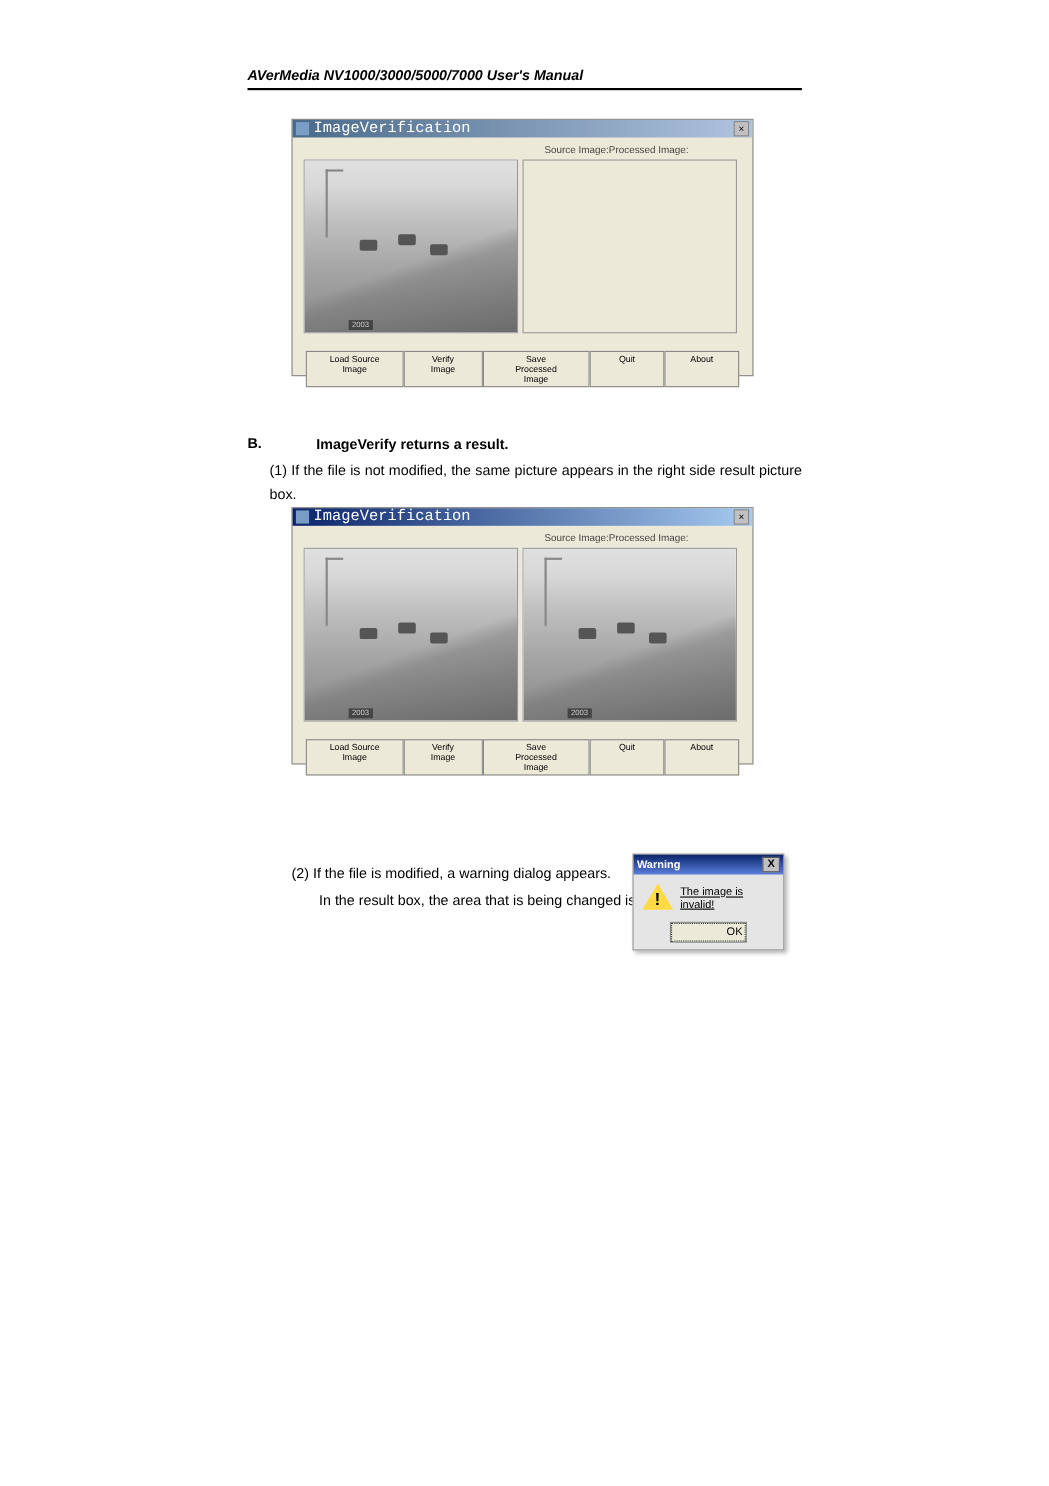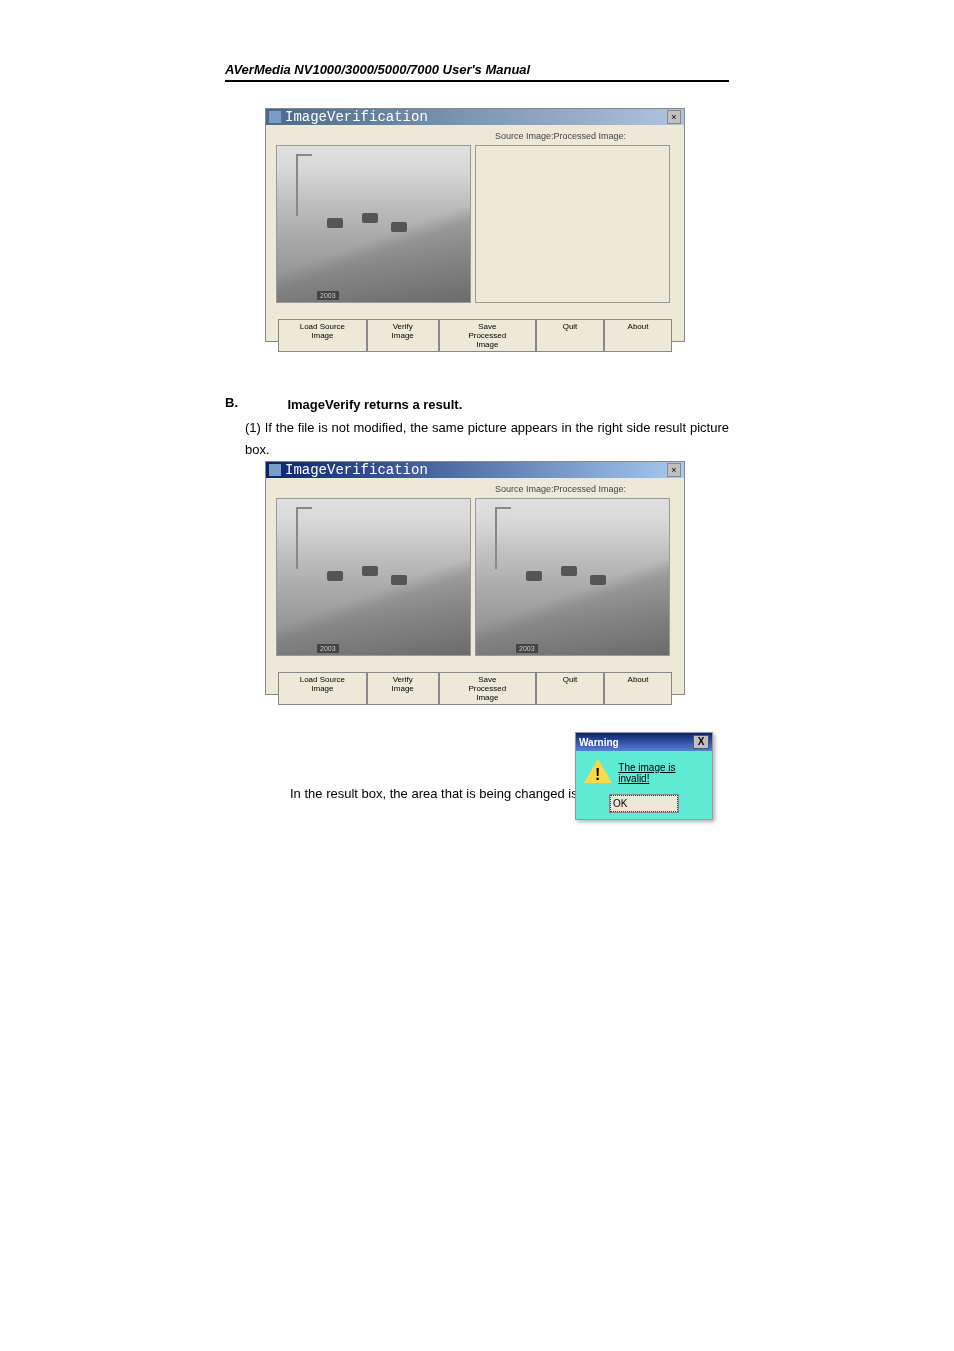--- a/index.html
+++ b/index.html
@@ -38,30 +38,30 @@
     .b-label { font-size: 13px; font-weight: bold; display: inline-block; width: 38px; vertical-align: top; }
     .b-title { font-size: 13px; font-weight: bold; margin-left: 20px; }
     .b-text { font-size: 13px; margin-left: 20px; text-align: justify; margin-top: 4px; line-height: 1.7; }
     
     .screenshot2 { position: absolute; left: 265px; top: 461px; width: 420px; height: 234px; border: 1px solid #888; background: #ece9d8; }
     
     .section-2 { position: absolute; left: 265px; top: 782px; width: 390px; }
     .s2-text { font-size: 13px; text-align: justify; line-height: 1.9; }
     .s2-indent { margin-left: 25px; }
     
-    .warning-dialog { position: absolute; left: 575px; top: 732px; width: 138px; height: 88px; border: 1px solid #999; background: #5eead4; box-shadow: 2px 2px 4px rgba(0,0,0,0.3); }
+    .warning-dialog { position: absolute; left: 575px; top: 776px; width: 138px; height: 88px; border: 1px solid #999; background: #e5e5e5; box-shadow: 2px 2px 4px rgba(0,0,0,0.3); }
     .warn-titlebar { height: 18px; background: linear-gradient(to bottom, #0a246a, #5a7edc); display: flex; align-items: center; padding: 0 3px; }
     .warn-title { font-size: 10px; font-weight: bold; color: #fff; flex: 1; }
     .warn-close { width: 16px; height: 14px; background: #c0c0c0; border: 1px solid #555; font-size: 10px; font-weight: bold; text-align: center; line-height: 12px; }
     .warn-body { display: flex; align-items: center; padding: 8px; }
     .warn-icon { width: 28px; height: 28px; position: relative; margin-right: 8px; }
     .triangle { width: 0; height: 0; border-left: 14px solid transparent; border-right: 14px solid transparent; border-bottom: 24px solid #ffda44; position: absolute; }
     .triangle-inner { position: absolute; left: 11px; top: 7px; font-size: 16px; font-weight: bold; color: #000; }
     .warn-text { font-size: 10px; text-decoration: underline; }
-    .warn-ok { display: block; margin: 0 auto 6px; width: 68px; padding: 2px; font-size: 10px; background: #ece9d8; border: 1px dotted #333; outline: 1px solid #888; text-align: left; }
+    .warn-ok { display: block; margin: 0 auto 6px; width: 68px; padding: 2px; font-size: 10px; background: #ece9d8; border: 1px dotted #333; outline: 1px solid #888; text-align: right; }
     
     .titlebar-blue { background: linear-gradient(to right, #0a246a, #a6caf0); }
   </style>
 </head>
 <body>
 
 <div class="header">
   <span class="header-text">AVerMedia NV1000/3000/5000/7000 User's Manual</span>
 </div>
 
@@ -148,20 +148,21 @@
       <div class="win-button">Load Source Image</div>
       <div class="win-button">Verify Image</div>
       <div class="win-button">Save Processed Image</div>
       <div class="win-button">Quit</div>
       <div class="win-button">About</div>
     </div>
   </div>
 </div>
 
 <div class="section-2">
+  <div class="s2-text">(2) If the file is modified, a warning dialog appears.</div>
   <div class="s2-text s2-indent">In the result box, the area that is being changed is highlighted.</div>
 </div>
 
 <div class="warning-dialog">
   <div class="warn-titlebar">
     <span class="warn-title">Warning</span>
     <div class="warn-close">X</div>
   </div>
   <div class="warn-body">
     <div class="warn-icon">

